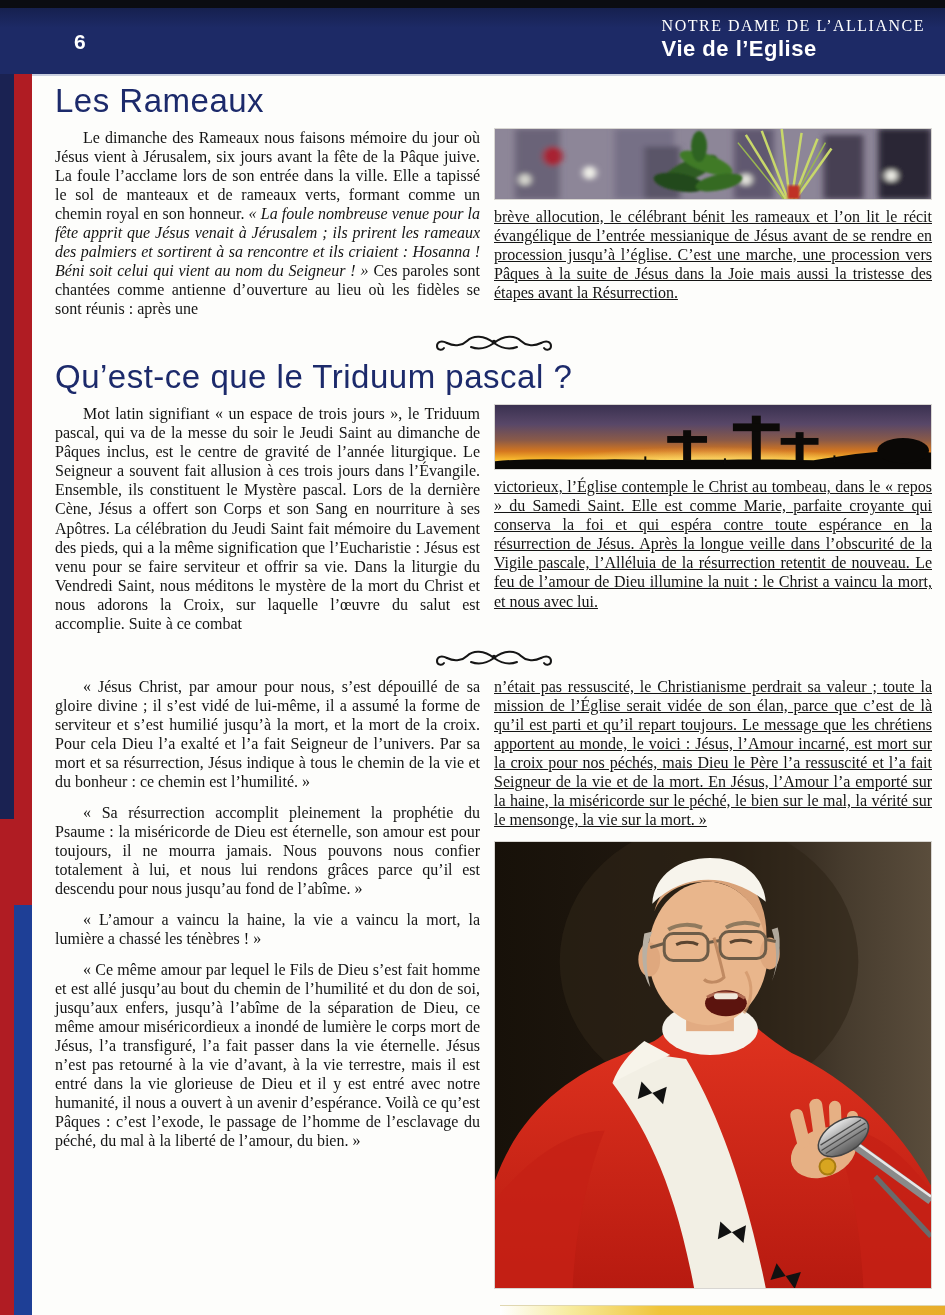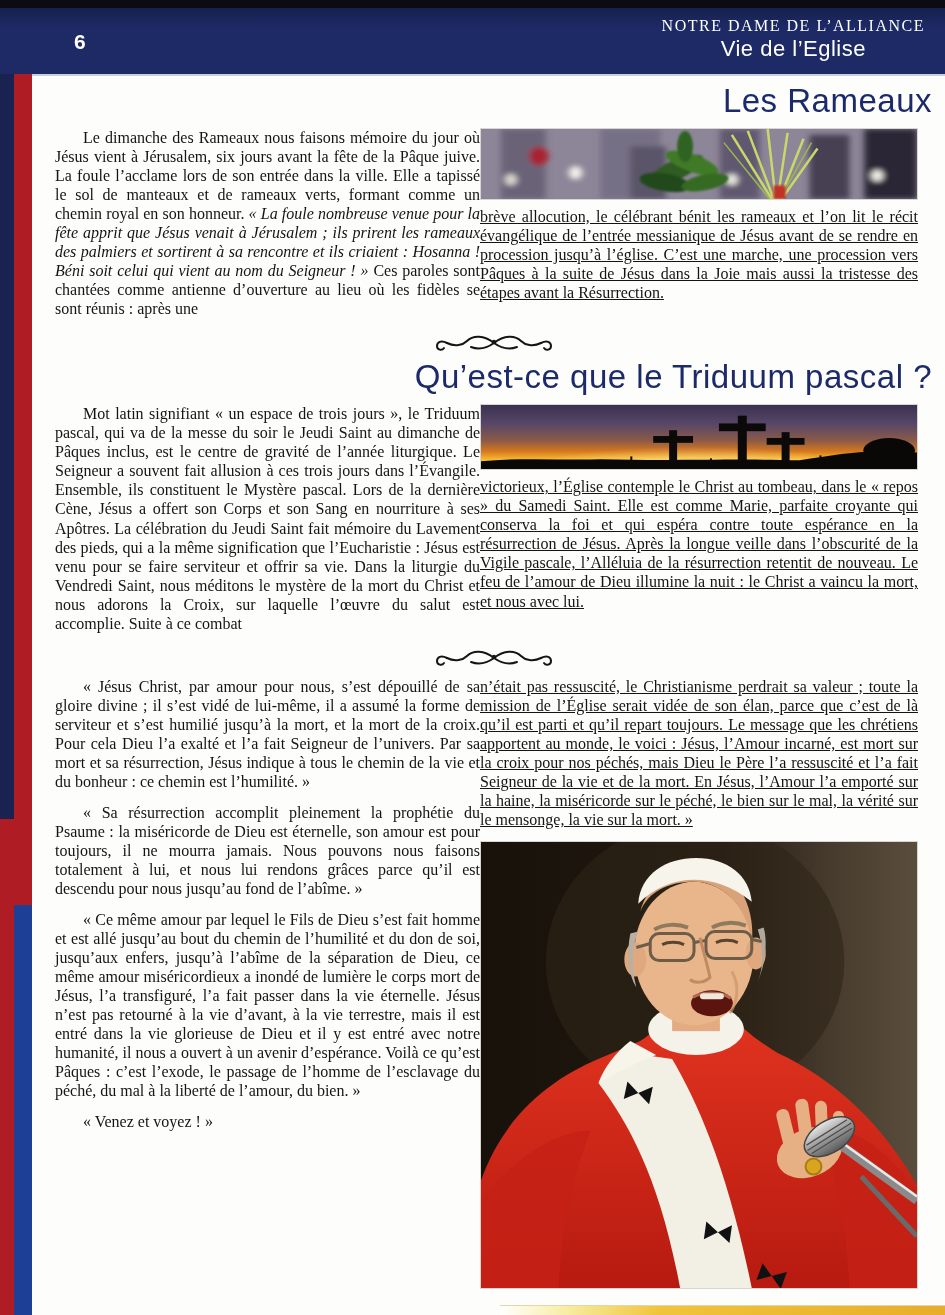--- a/index.html
+++ b/index.html
@@ -9,38 +9,38 @@
     font-family:"Liberation Serif",serif;color:#141414;
   }
   
   .top-strip{position:absolute;top:0;left:0;right:0;height:8px;background:#0b0c12;}
   
   .band{position:absolute;top:8px;left:0;right:0;height:66px;
         background:linear-gradient(#16204f,#1d2a66 30%,#1d2a66);
         border-bottom:2px solid #c9cfdf;}
   .page-num{position:absolute;left:74px;top:22px;color:#fff;
         font-family:"Liberation Sans",sans-serif;font-weight:bold;font-size:21px;}
-  .band-right{position:absolute;right:20px;top:9px;text-align:center;color:#fff;}
+  .band-right{position:absolute;right:20px;top:9px;text-align:left;color:#fff;}
   .edition{font-family:"Liberation Serif",serif;font-size:16px;letter-spacing:1.5px;}
-  .rubric{font-family:"Liberation Sans",sans-serif;font-weight:normal;font-size:22px;margin-top:1px;letter-spacing:.5px;}
+  .rubric{font-family:"Liberation Sans",sans-serif;font-weight:bold;font-size:22px;margin-top:1px;letter-spacing:.5px;}
   
   .edge-outer{position:absolute;left:0;top:74px;width:14px;height:1241px;
         background:linear-gradient(to bottom,#1a2252 0,#1a2252 60%,#b01c23 60%,#b01c23 100%);}
   .edge-inner{position:absolute;left:14px;top:74px;width:18px;height:1241px;
         background:linear-gradient(to bottom,#b01c23 0,#b01c23 67%,#1e3f96 67%,#1e3f96 100%);}
   
   .bottom-strip{position:absolute;left:500px;right:0;bottom:0;height:9px;
         background:linear-gradient(to right,#ffffff,#f7eb9e 70px,#f0c43a 160px,#e8ad2a);
         border-top:1px solid #e0d7b0;}
   
   .content{position:absolute;left:55px;top:80px;width:877px;}
   h1.title{font-family:"Liberation Sans",sans-serif;font-weight:400;
-        font-size:33px;color:#1c2a6b;text-align:right;letter-spacing:.5px;
+        font-size:33px;color:#1c2a6b;text-align:left;letter-spacing:.5px;
         margin:2px 0 8px 0;}
-  .cols{display:flex;margin-top:8px;}
+  .cols{display:flex;gap:14px;margin-top:8px;}
   .colL{width:425px;}
   .colR{width:438px;}
   .bodytext{font-size:16px;line-height:1.19;text-align:justify;}
   .bodytext p{margin:0 0 12px 0;text-indent:28px;}
   .bodytext p.noindent{text-indent:0;text-decoration:underline;}
   .it{font-style:italic;}
   .photo{display:block;width:100%;border:1px solid #d8d6d2;box-sizing:border-box;}
   .divider{display:flex;justify-content:center;margin:2px 0 4px 0;}
   .popewrap{margin-top:6px;}
 </style>
@@ -192,23 +192,23 @@
           <path d="M65,11 C72,16 80,18 88,15"></path>
         </g>
         <circle cx="65" cy="10" r="2.2" fill="#151515"></circle>
       </svg>
     </div>
 
     <section>
       <div class="cols">
         <div class="colL bodytext">
           <p>« Jésus Christ, par amour pour nous, s’est dépouillé de sa gloire divine ; il s’est vidé de lui-même, il a assumé la forme de serviteur et s’est humilié jusqu’à la mort, et la mort de la croix. Pour cela Dieu l’a exalté et l’a fait Seigneur de l’univers. Par sa mort et sa résurrection, Jésus indique à tous le chemin de la vie et du bonheur : ce chemin est l’humilité. »</p>
-          <p>« Sa résurrection accomplit pleinement la prophétie du Psaume : la miséricorde de Dieu est éternelle, son amour est pour toujours, il ne mourra jamais. Nous pouvons nous faisons totalement à lui, et nous lui rendons grâces parce qu’il est descendu pour nous jusqu’au fond de l’abîme. »</p>
+          <p>« Sa résurrection accomplit pleinement la prophétie du Psaume : la miséricorde de Dieu est éternelle, son amour est pour toujours, il ne mourra jamais. Nous pouvons nous confier totalement à lui, et nous lui rendons grâces parce qu’il est descendu pour nous jusqu’au fond de l’abîme. »</p>
+          <p>« L’amour a vaincu la haine, la vie a vaincu la mort, la lumière a chassé les ténèbres ! »</p>
           <p>« Ce même amour par lequel le Fils de Dieu s’est fait homme et est allé jusqu’au bout du chemin de l’humilité et du don de soi, jusqu’aux enfers, jusqu’à l’abîme de la séparation de Dieu, ce même amour miséricordieux a inondé de lumière le corps mort de Jésus, l’a transfiguré, l’a fait passer dans la vie éternelle. Jésus n’est pas retourné à la vie d’avant, à la vie terrestre, mais il est entré dans la vie glorieuse de Dieu et il y est entré avec notre humanité, il nous a ouvert à un avenir d’espérance. Voilà ce qu’est Pâques : c’est l’exode, le passage de l’homme de l’esclavage du péché, du mal à la liberté de l’amour, du bien. »</p>
-          <p>« Venez et voyez ! »</p>
         </div>
         <div class="colR">
           <div class="bodytext">
             <p class="noindent">n’était pas ressuscité, le Christianisme perdrait sa valeur ; toute la mission de l’Église serait vidée de son élan, parce que c’est de là qu’il est parti et qu’il repart toujours. Le message que les chrétiens apportent au monde, le voici : Jésus, l’Amour incarné, est mort sur la croix pour nos péchés, mais Dieu le Père l’a ressuscité et l’a fait Seigneur de la vie et de la mort. En Jésus, l’Amour l’a emporté sur la haine, la miséricorde sur le péché, le bien sur le mal, la vérité sur le mensonge, la vie sur la mort. »</p>
           </div>
           <div class="popewrap">
             <svg class="photo" width="438" height="448" viewBox="0 0 438 448" preserveAspectRatio="none">
               <defs>
                 <linearGradient id="bgp" x1="0" y1="0" x2="1" y2="0">
                   <stop offset="0" stop-color="#171109"></stop>

